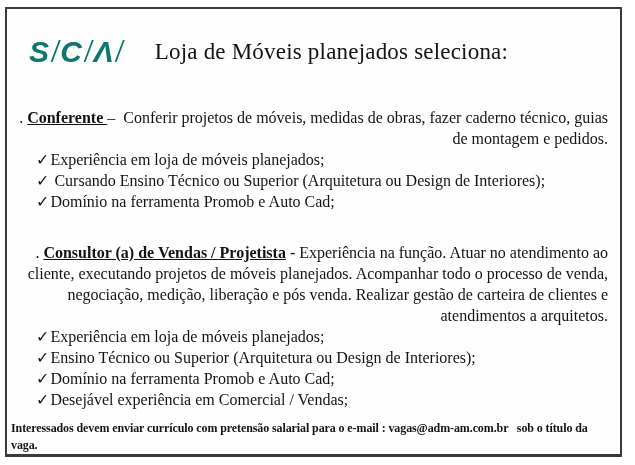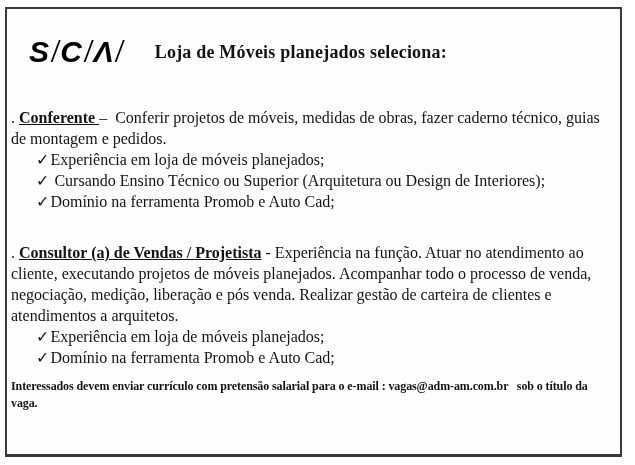--- a/index.html
+++ b/index.html
@@ -33,45 +33,46 @@
     align-items: center;
     padding: 26px 0 0 22px;
     height: 34px;
   }
   .logo {
     font-family: "Liberation Sans", sans-serif;
     font-style: italic;
     font-weight: 700;
     font-size: 30px;
     line-height: 34px;
-    color: #000000;
+    color: #0f766e;
     letter-spacing: 0.5px;
     white-space: nowrap;
   }
   .logo .slash {
     font-weight: 400;
     display: inline-block;
     margin: 0 1px;
     transform: scaleX(0.8);
   }
   .page-title {
     margin: 0 8px 0 30px;
-    font-size: 18px;
-    font-weight: 700;
+    font-size: 23px;
+    font-weight: 400;
     letter-spacing: 0.2px;
     white-space: nowrap;
   }
   .content {
     padding: 0 12px 0 4px;
     font-size: 16px;
     line-height: 21px;
   }
   .job-heading {
     margin: 0;
     white-space: pre-wrap;
+    text-align: right;
   }
   .job-1 .job-heading {
     margin-top: 38px;
   }
   .job-2 {
     margin-top: 30px;
     font-family: Liberation Serif, serif;
   }
   .job-title {
     font-weight: 700;
@@ -113,21 +114,23 @@
           <div class="req"><span class="check">✓</span><span>Experiência em loja de móveis planejados;</span></div>
           <div class="req"><span class="check">✓</span><span> Cursando Ensino Técnico ou Superior (Arquitetura ou Design de Interiores);</span></div>
           <div class="req"><span class="check">✓</span><span>Domínio na ferramenta Promob e Auto Cad;</span></div>
         </div>
       </section>
 
       <section class="job-2">
         <p class="job-heading"><span>. </span><span class="job-title">Consultor (a) de Vendas / Projetista</span><span> - Experiência na função. Atuar no atendimento ao cliente, executando projetos de móveis planejados. Acompanhar todo o processo de venda, negociação, medição, liberação e pós venda. Realizar gestão de carteira de clientes e atendimentos a arquitetos.</span></p>
         <div class="reqs">
           <div class="req"><span class="check">✓</span><span>Experiência em loja de móveis planejados;</span></div>
+          <div class="req"><span class="check">✓</span><span>Ensino Técnico ou Superior (Arquitetura ou Design de Interiores);</span></div>
           <div class="req"><span class="check">✓</span><span>Domínio na ferramenta Promob e Auto Cad;</span></div>
+          <div class="req"><span class="check">✓</span><span>Desejável experiência em Comercial / Vendas;</span></div>
         </div>
       </section>
 
       <p class="footer-note">Interessados devem enviar currículo com pretensão salarial para o e-mail : vagas@adm-am.com.br   sob o título da vaga.</p>
 
     </div>
   </div>
 </div>
 
 </body></html>

